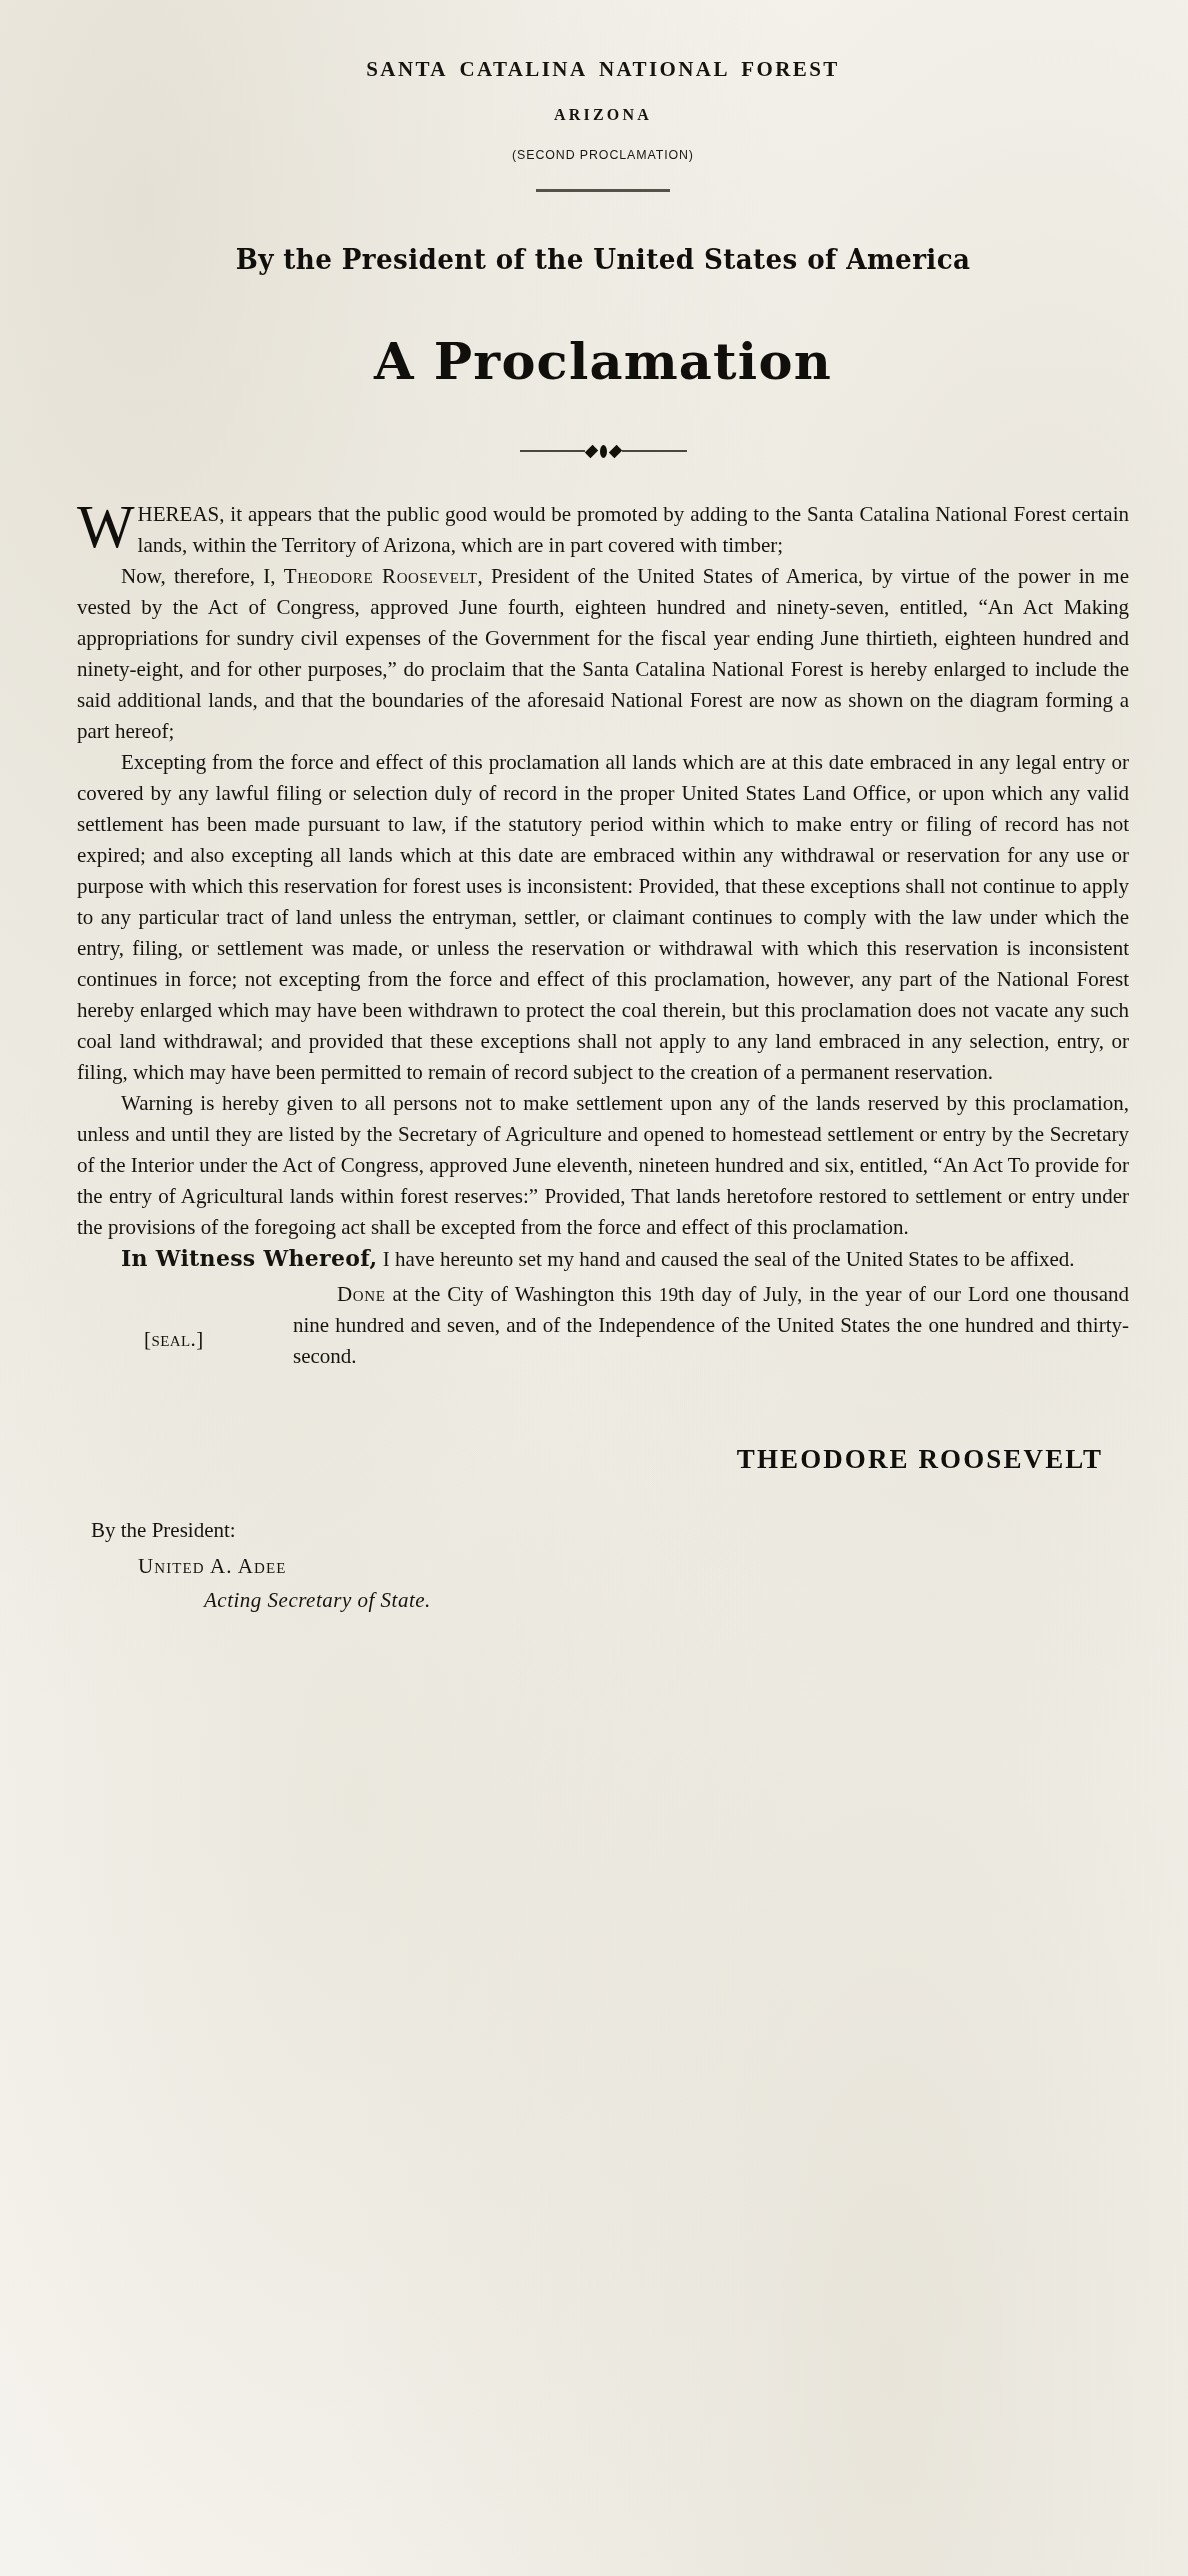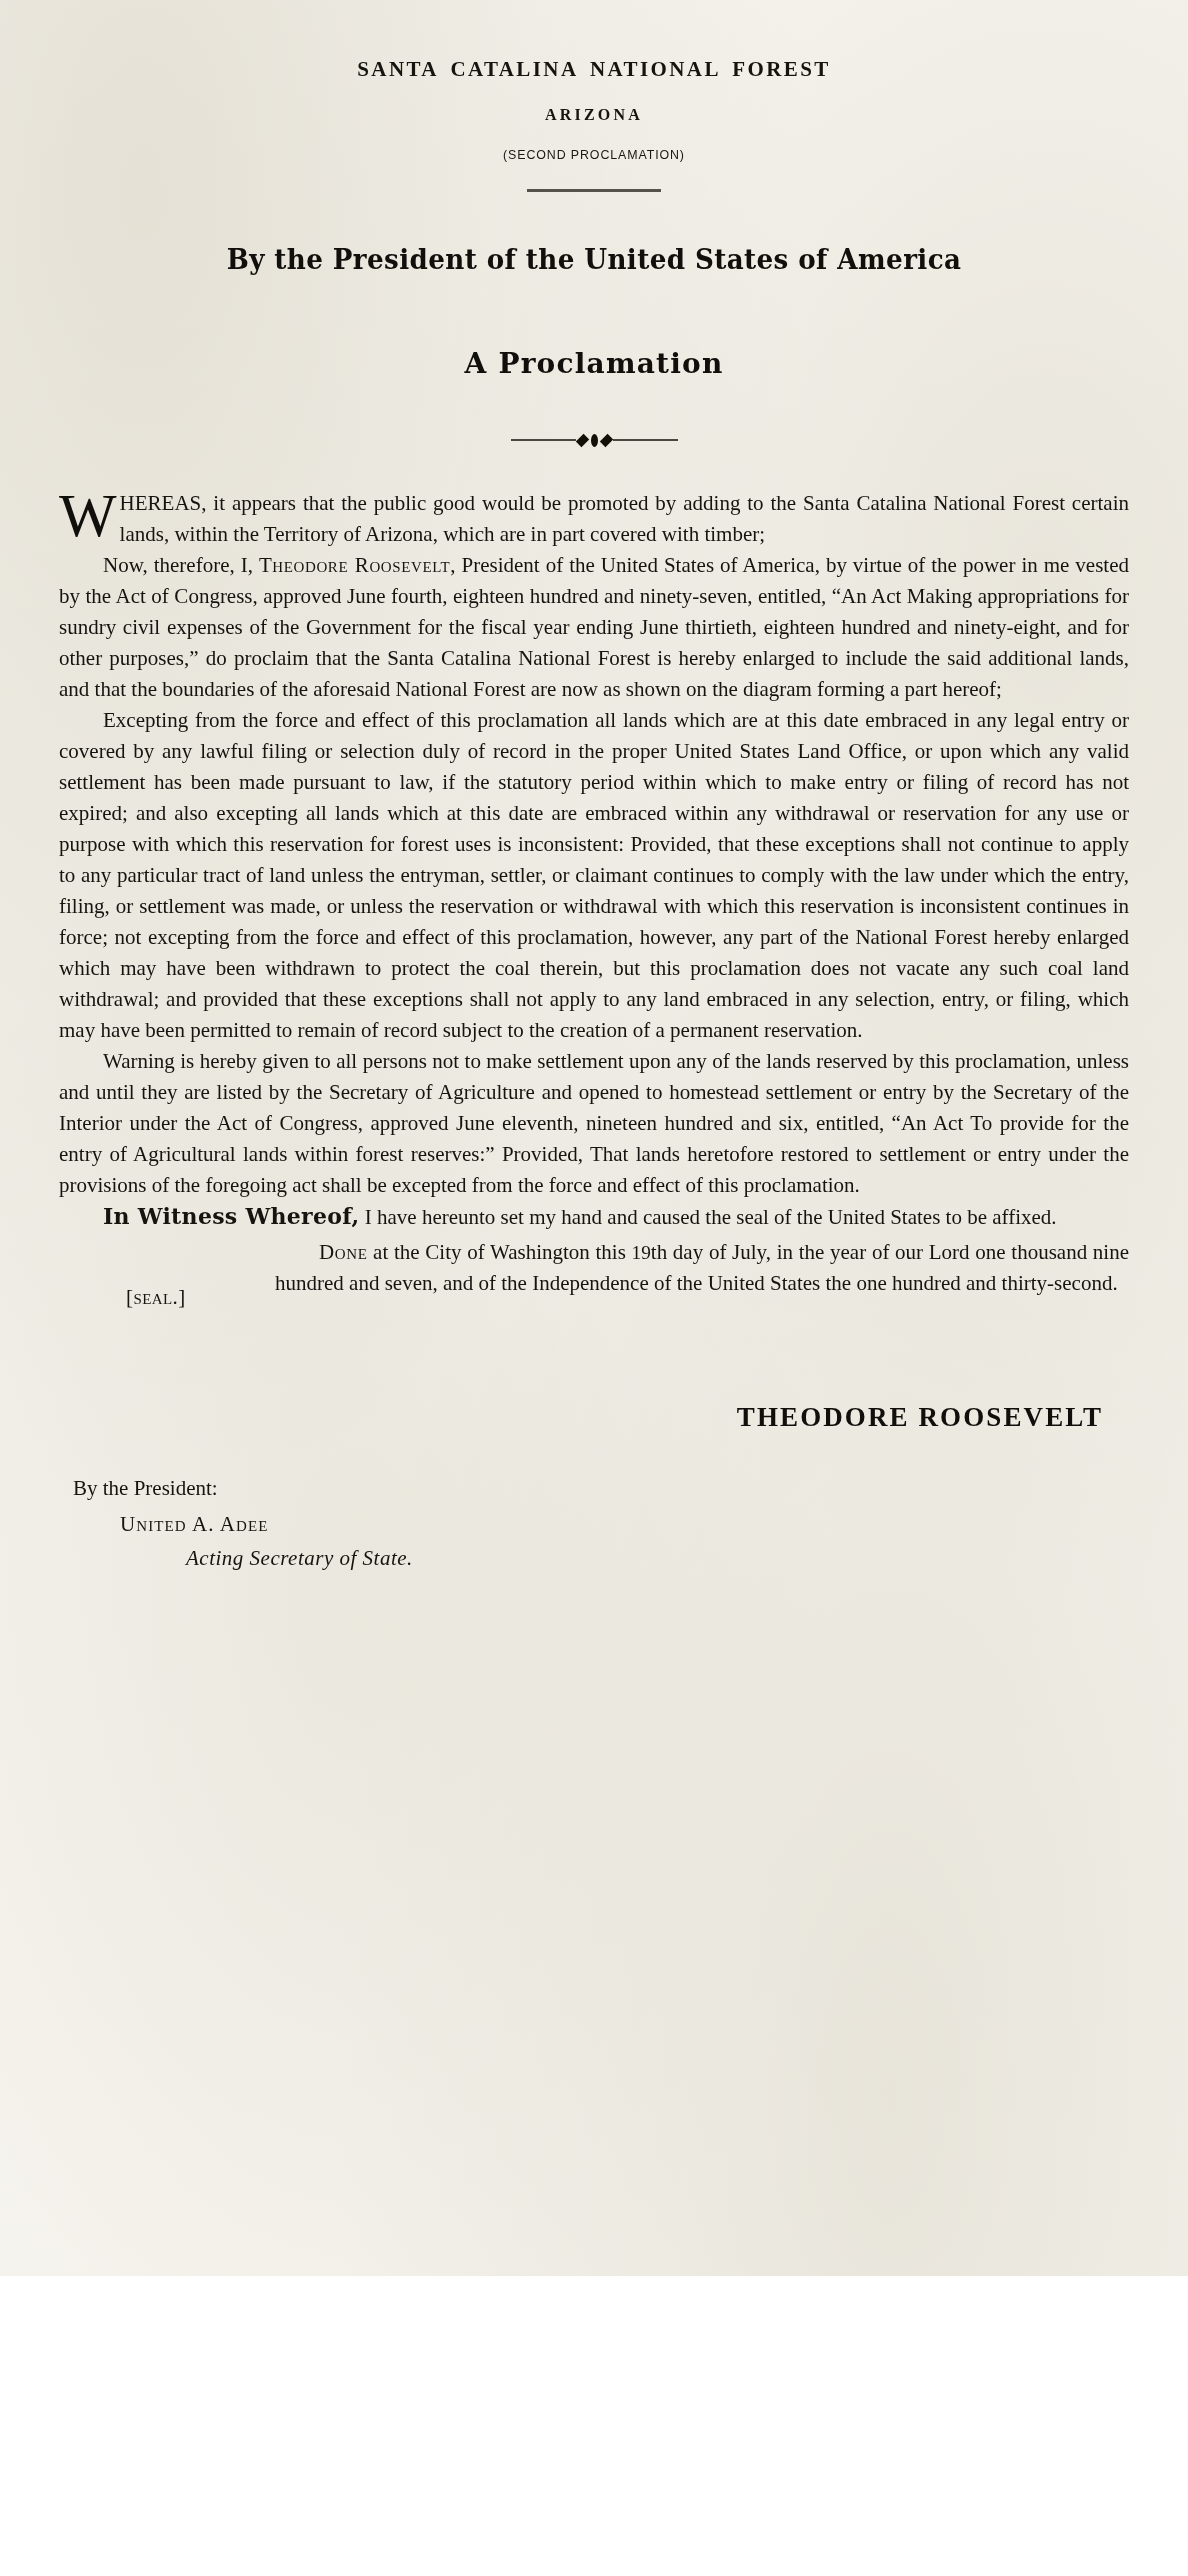--- a/index.html
+++ b/index.html
@@ -6,25 +6,26 @@
     margin: 0;
     padding: 0;
     background: #ffffff;
   }
   body {
     font-family: "Liberation Serif", "DejaVu Serif", serif;
   }
   #page {
     position: relative;
     width: 1188px;
-    height: 2276px;
+    height: 2576px;
     margin: 0 auto;
     background: #86efac;
     box-sizing: border-box;
     overflow: hidden;
+    padding-left: 18px;
   }
   
   #page::before {
     content: "";
     position: absolute;
     inset: 0;
     pointer-events: none;
     background:
       radial-gradient(ellipse at 12% 8%, rgba(214,208,192,0.55) 0%, rgba(214,208,192,0) 45%),
       radial-gradient(ellipse at 88% 26%, rgba(219,213,198,0.45) 0%, rgba(219,213,198,0) 42%),
@@ -80,23 +81,23 @@
     font-weight: 700;
     font-style: normal;
   }
   .heading-president {
     font-size: 27px;
     letter-spacing: 0.4px;
     margin-top: 52px;
     transform: scaleX(0.97);
   }
   .heading-proclamation {
-    font-size: 28px;
+    font-size: 51px;
     letter-spacing: 1.2px;
-    margin-top: 72px;
+    margin-top: 56px;
   }
 
   
   .ornament {
     display: flex;
     align-items: center;
     justify-content: center;
     margin-top: 52px;
     height: 16px;
   }

